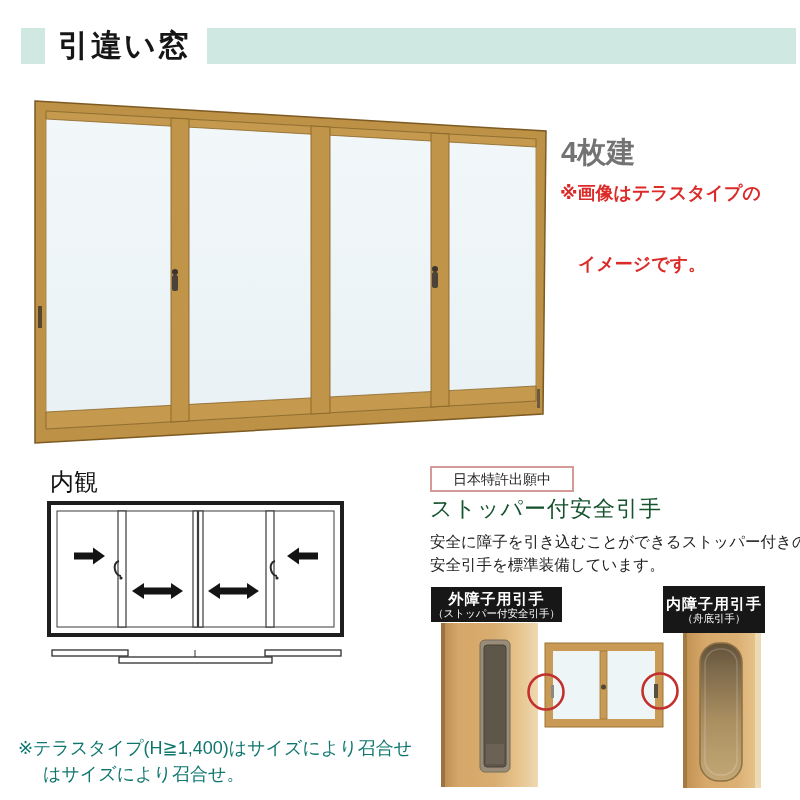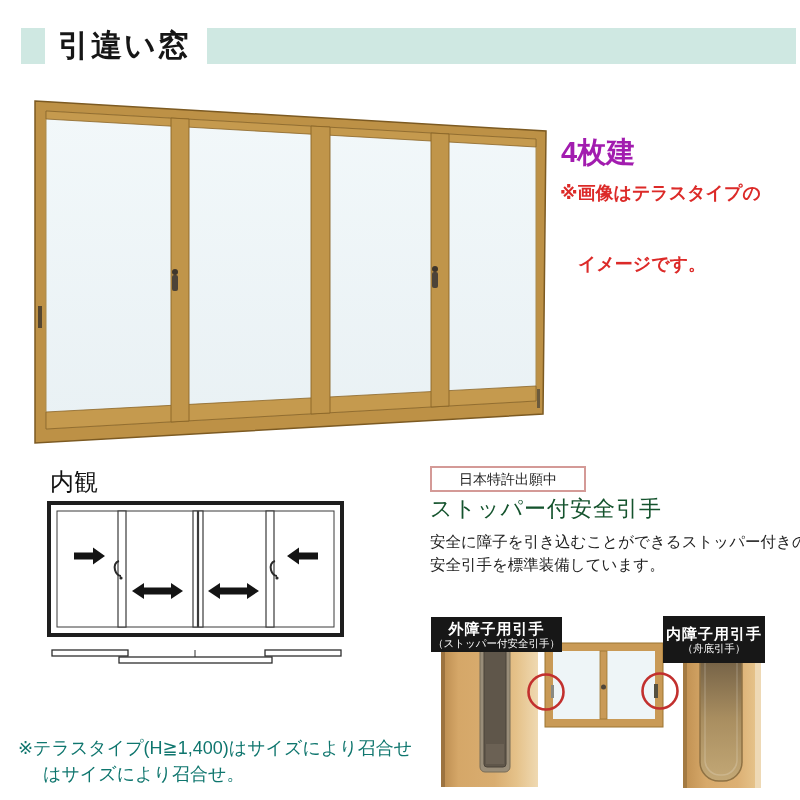--- a/index.html
+++ b/index.html
@@ -8,35 +8,35 @@
   .abs{position:absolute;}
   .illus{position:absolute;left:0;top:0;width:800px;height:800px;}
 
   
   .band-sq{left:21px;top:28px;width:24px;height:36px;background:#cfe8e2;}
   .band-right{left:207px;top:28px;width:589px;height:36px;background:#cfe8e2;}
   .page-title{left:58px;top:28px;height:36px;line-height:36px;font-size:31px;font-weight:bold;
     letter-spacing:2px;color:#161616;white-space:nowrap;}
 
   
-  .panel-count{left:561px;top:133px;font-size:29px;font-weight:bold;color:#a21caf;white-space:nowrap;}
+  .panel-count{left:561px;top:133px;font-size:29px;font-weight:bold;color:#737373;white-space:nowrap;}
   .red-note{left:560px;top:182px;font-size:18px;font-weight:bold;color:#dc2a28;line-height:23px;white-space:nowrap;}
   .red-note .l2{padding-left:18px;margin-top:48px;}
 
   
   .interior-title{left:50px;top:466px;font-size:24px;font-weight:normal;color:#111;}
 
   
-  .patent-box{left:430px;top:466px;width:156px;height:26px;box-sizing:border-box;
+  .patent-box{left:430px;top:466px;width:144px;height:26px;box-sizing:border-box;
     border:2px solid #d49a97;text-align:center;font-size:14px;line-height:22px;color:#222;white-space:nowrap;}
   .feature-heading{left:430px;top:494px;font-size:22px;font-weight:normal;color:#14532d;letter-spacing:1px;white-space:nowrap;}
   .feature-body{left:430px;top:531px;font-size:15.5px;color:#222;line-height:22.5px;white-space:nowrap;}
 
   .hlabel{box-sizing:border-box;background:#171717;color:#fff;display:flex;flex-direction:column;
-    align-items:center;justify-content:center;text-align:left;margin-top:30px;}
+    align-items:center;justify-content:center;text-align:left;}
   .hlabel .l1{font-size:15px;font-weight:bold;letter-spacing:1px;line-height:17px;white-space:nowrap;}
   .hlabel .l2{font-size:10.5px;line-height:13px;white-space:nowrap;}
   .hlabel-left{left:431px;top:587px;width:131px;height:35px;}
   .hlabel-right{left:663px;top:586px;width:102px;height:47px;}
 
   
   .footnote{left:18px;top:735px;font-size:18px;color:#0f766e;line-height:26px;white-space:nowrap;}
   .footnote .l2{padding-left:25px;}
 </style>
 </head>

